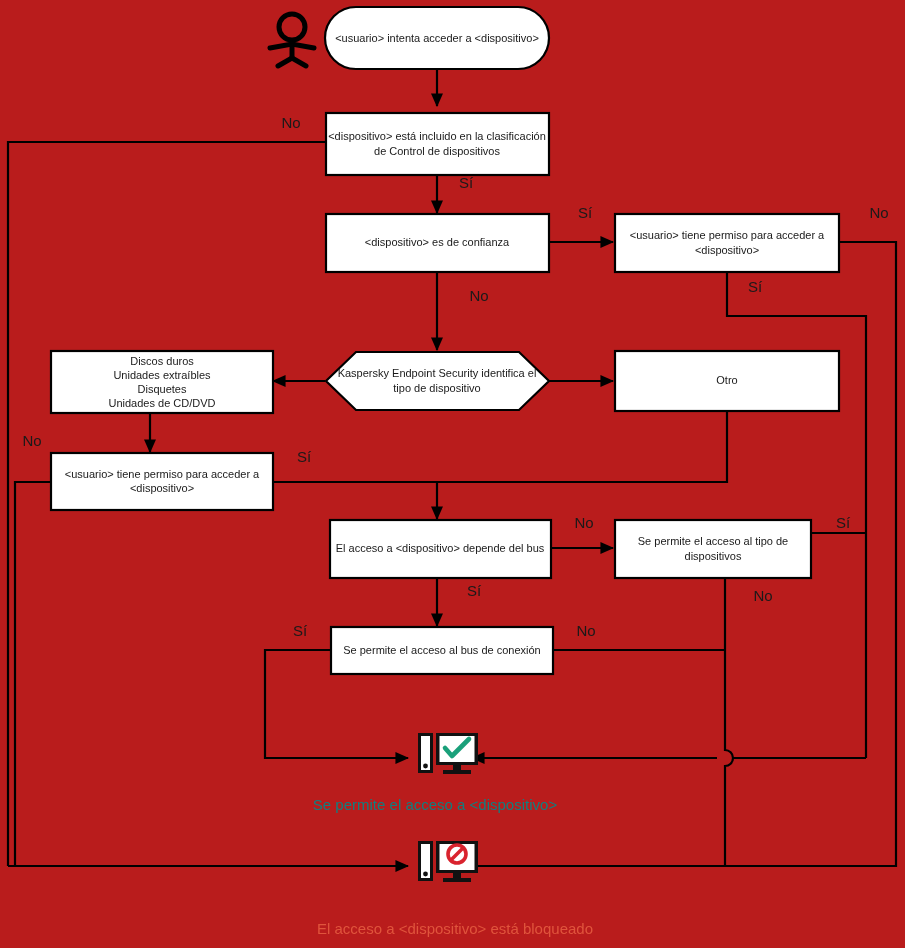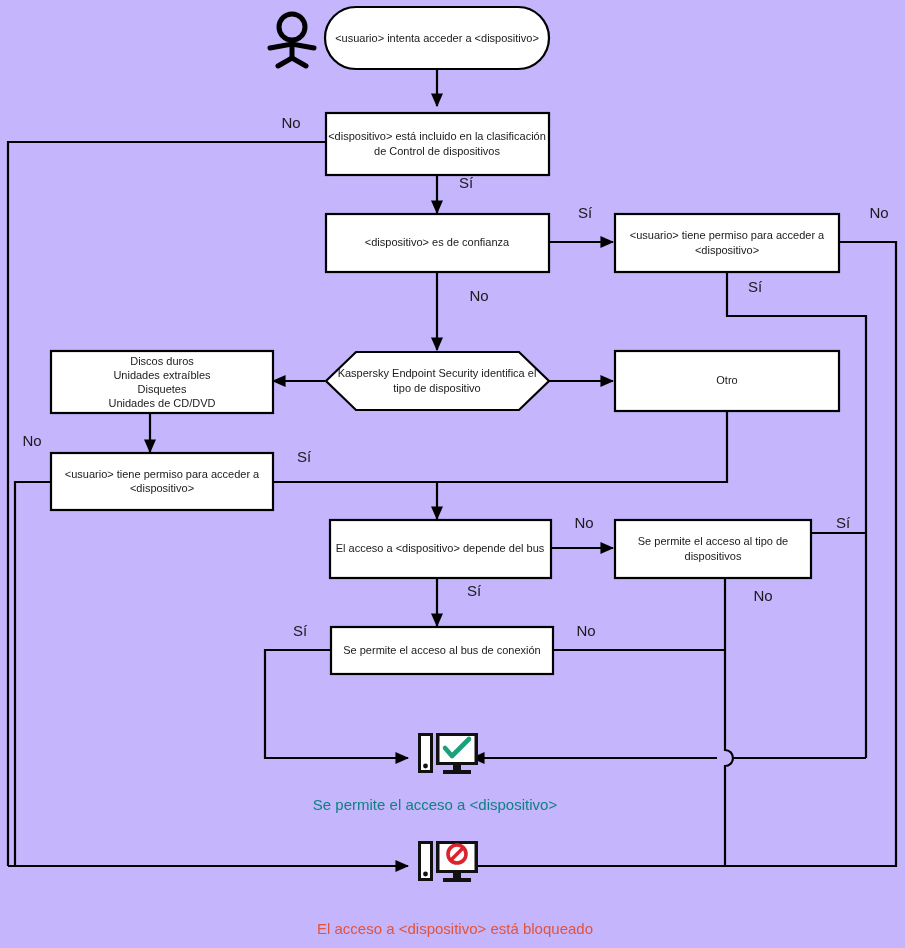--- a/index.html
+++ b/index.html
@@ -7,21 +7,21 @@
     padding: 0;
     background: #ffffff;
   }
   body {
     font-family: "Liberation Sans", sans-serif;
   }
   #flow-root {
     position: relative;
     width: 905px;
     height: 948px;
-    background: #c4b5fd;
+    background: #b91c1c;
     overflow: hidden;
   }
   svg#flow-svg {
     display: block;
     width: 905px;
     height: 948px;
   }
   .node-box {
     fill: #ffffff;
     stroke: #000000;

